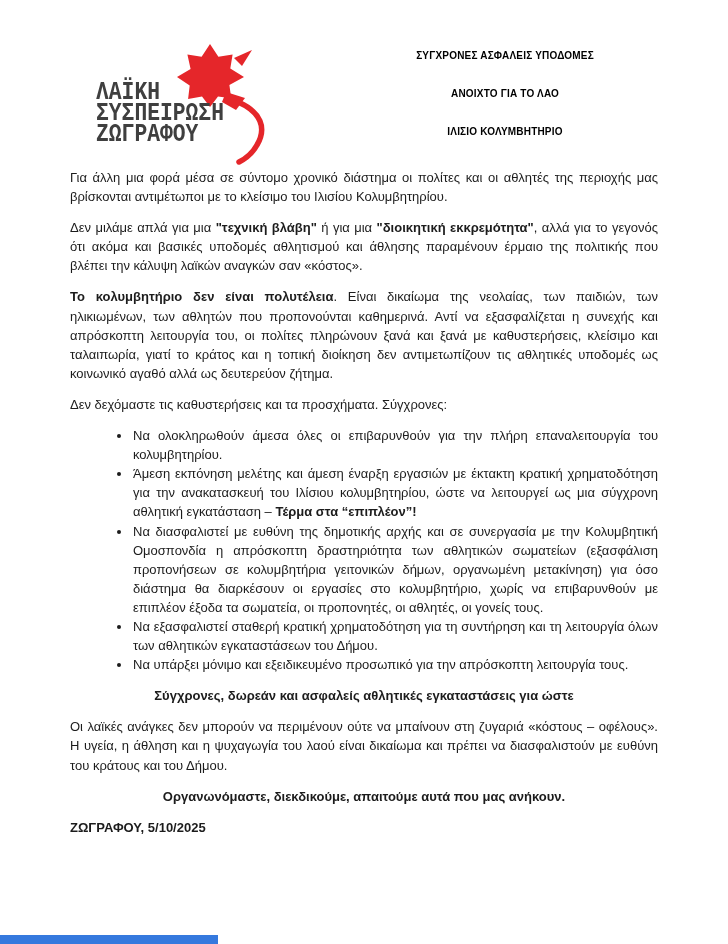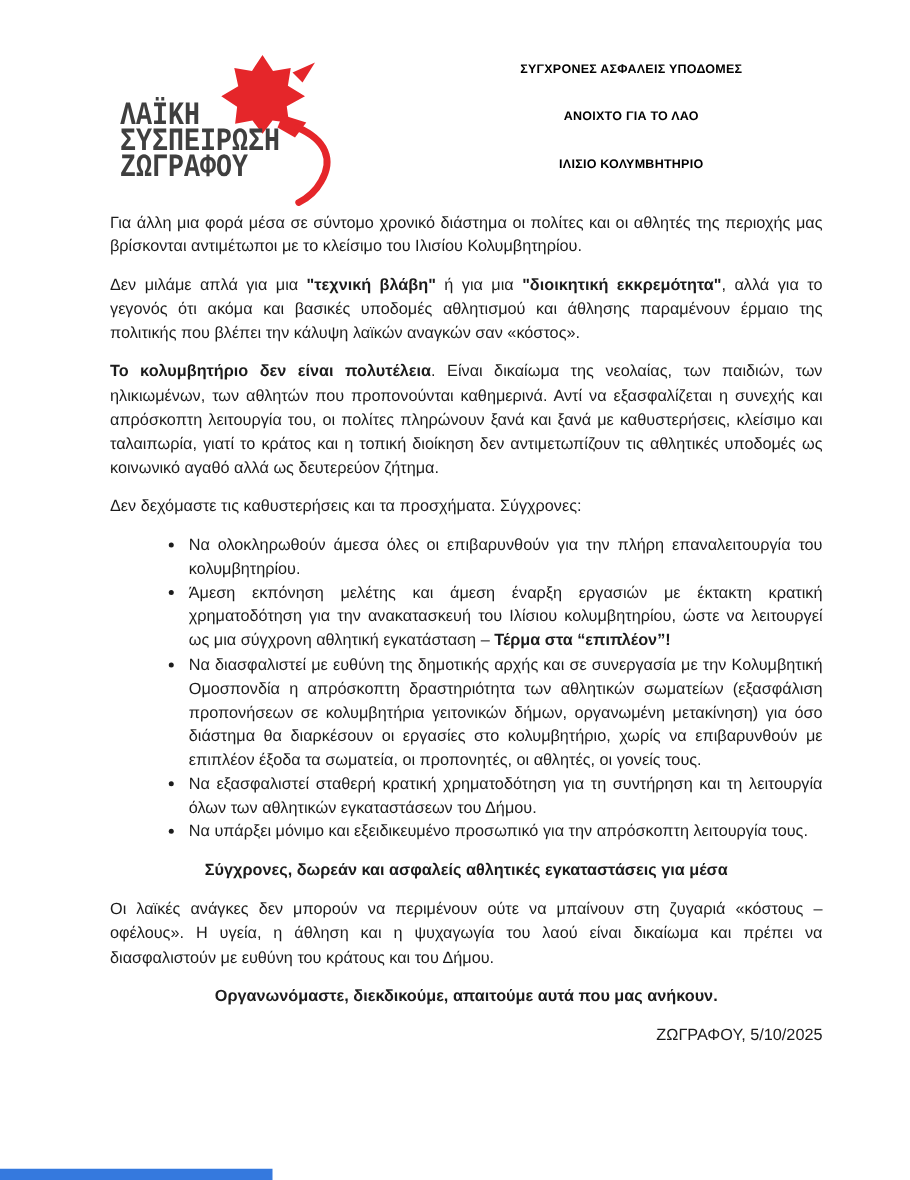--- a/index.html
+++ b/index.html
@@ -21,29 +21,29 @@
   .titles {
     position:absolute; left:348px; right:66px; top:50px;
     text-align:center; font-weight:700; font-size:10px; color:#000000;
     letter-spacing:0.2px;
   }
   .titles .t-line { margin-bottom:27px; }
   .titles .t-line:last-child { margin-bottom:0; }
 
   
   .body {
-    position:absolute; left:88px; right:70px; top:168px;
+    position:absolute; left:70px; right:70px; top:168px;
     font-size:13px; line-height:19.1px; text-align:justify; color:#1c1c1c;
   }
   .body p { margin:0 0 12px 0; }
   .b { font-weight:700; }
   ul.demands { margin:0 0 12px 0; padding-left:62px; }
   ul.demands li { text-align:justify; padding-left:1px; }
   .center-bold { text-align:center; font-weight:700; }
-  .date-line { text-align:right; font-weight:400; }
+  .date-line { text-align:left; font-weight:700; }
 
   
   .footer-bar {
     position:absolute; left:0; bottom:0; width:218px; height:9px;
     background:#3579de;
   }
 </style>
 </head>
 <body>
 
@@ -80,21 +80,21 @@
     <p>Δεν δεχόμαστε τις καθυστερήσεις και τα προσχήματα. Σύγχρονες:</p>
 
     <ul class="demands">
       <li>Να ολοκληρωθούν άμεσα όλες οι επιβαρυνθούν για την πλήρη επαναλειτουργία του κολυμβητηρίου.</li>
       <li><span>Άμεση εκπόνηση μελέτης και άμεση έναρξη εργασιών με έκτακτη κρατική χρηματοδότηση για την ανακατασκευή του Ιλίσιου κολυμβητηρίου, ώστε να λειτουργεί ως μια σύγχρονη αθλητική εγκατάσταση – </span><span class="b">Τέρμα στα “επιπλέον”!</span></li>
       <li>Να διασφαλιστεί με ευθύνη της δημοτικής αρχής και σε συνεργασία με την Κολυμβητική Ομοσπονδία η απρόσκοπτη δραστηριότητα των αθλητικών σωματείων (εξασφάλιση προπονήσεων σε κολυμβητήρια γειτονικών δήμων, οργανωμένη μετακίνηση) για όσο διάστημα θα διαρκέσουν οι εργασίες στο κολυμβητήριο, χωρίς να επιβαρυνθούν με επιπλέον έξοδα τα σωματεία, οι προπονητές, οι αθλητές, οι γονείς τους.</li>
       <li>Να εξασφαλιστεί σταθερή κρατική χρηματοδότηση για τη συντήρηση και τη λειτουργία όλων των αθλητικών εγκαταστάσεων του Δήμου.</li>
       <li>Να υπάρξει μόνιμο και εξειδικευμένο προσωπικό για την απρόσκοπτη λειτουργία τους.</li>
     </ul>
 
-    <p class="center-bold">Σύγχρονες, δωρεάν και ασφαλείς αθλητικές εγκαταστάσεις για μέσα</p>
+    <p class="center-bold">Σύγχρονες, δωρεάν και ασφαλείς αθλητικές εγκαταστάσεις για ώστε</p>
 
     <p>Οι λαϊκές ανάγκες δεν μπορούν να περιμένουν ούτε να μπαίνουν στη ζυγαριά «κόστους – οφέλους». Η υγεία, η άθληση και η ψυχαγωγία του λαού είναι δικαίωμα και πρέπει να διασφαλιστούν με ευθύνη του κράτους και του Δήμου.</p>
 
     <p class="center-bold">Οργανωνόμαστε, διεκδικούμε, απαιτούμε αυτά που μας ανήκουν.</p>
 
     <p class="date-line">ΖΩΓΡΑΦΟΥ, 5/10/2025</p>
 
   </div>
 
   <div class="footer-bar"></div>

